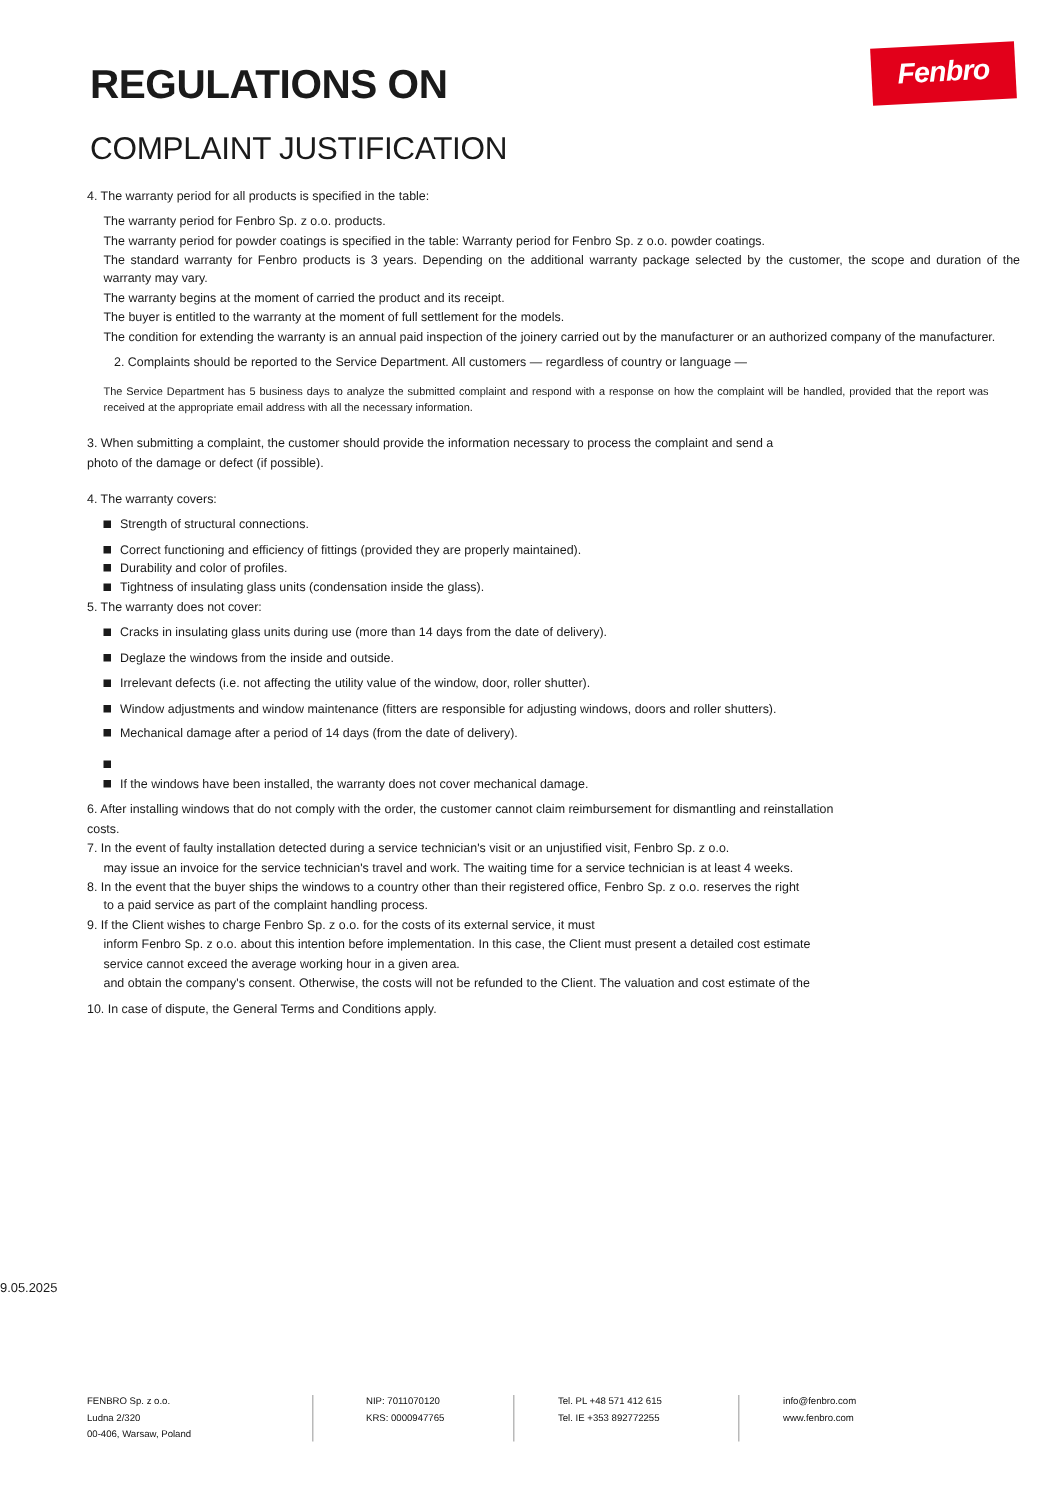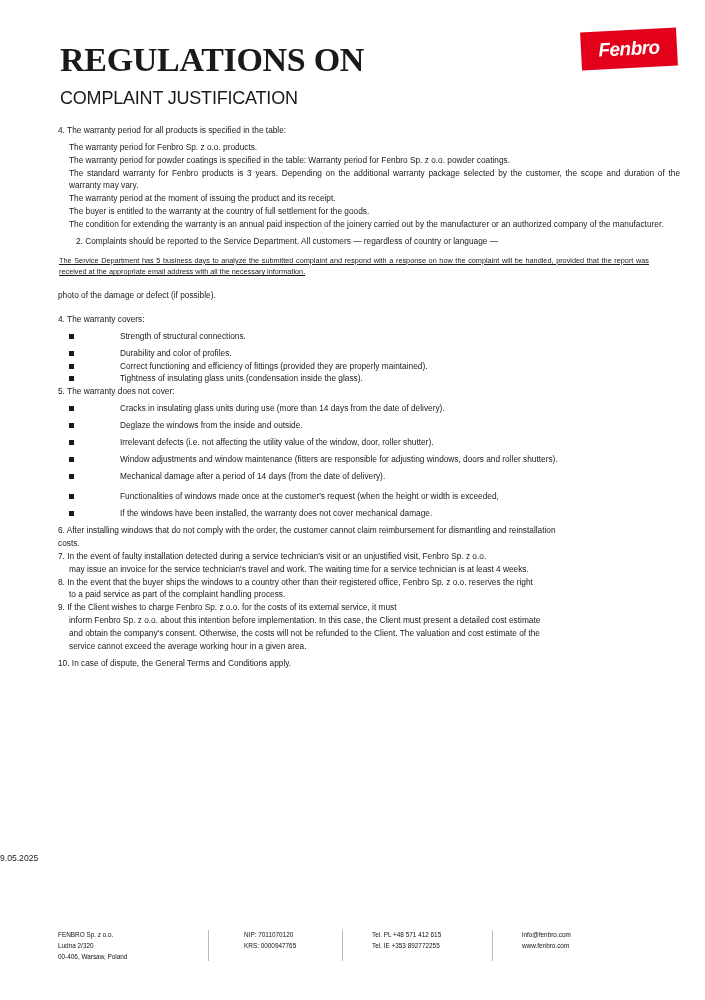--- a/index.html
+++ b/index.html
@@ -45,72 +45,71 @@
     font-size: 19px;
     font-style: italic;
     letter-spacing: -0.5px;
     font-family: "Liberation Sans", sans-serif;
   }
   h1.title {
     position: absolute;
     left: 60px;
     top: 41px;
     margin: 0;
-    font-size: 34px;
+    font-size: 27px;
     font-weight: bold;
     letter-spacing: -0.3px;
-    font-family: Liberation Serif, serif;
+    font-family: Liberation Sans, sans-serif;
   }
   h2.subtitle {
     position: absolute;
     left: 60px;
     top: 88px;
     margin: 0;
-    font-size: 18px;
+    font-size: 21px;
     font-weight: normal;
     letter-spacing: -0.2px;
     font-family: "Liberation Sans", sans-serif;
   }
   .content {
     position: absolute;
     left: 58px;
     top: 124px;
     width: 622px;
     font-size: 8.3px;
     line-height: 1.55;
   }
   .l0 { margin-left: 0px; }
   .l1 { margin-left: 11px; }
   .l2 { margin-left: 18px; }
   .just { text-align: justify; }
   p { margin: 0; }
   .gap { height: 7px; }
   .gap-sm { height: 4px; }
   .smallnote {
-    margin-left: 1px;
+    margin-left: 11px;
     width: 590px;
     font-size: 7.3px;
     line-height: 1.6;
     text-align: justify;
-    text-decoration: underline;
   }
   .bullet-row {
     display: flex;
     align-items: flex-start;
     margin-left: 11px;
   }
   .bullet-sq {
     flex: 0 0 auto;
     width: 5px;
     height: 5px;
     background: #1a1a1a;
     margin-top: 4px;
     margin-right: 6px;
   }
-  .bullet-txt { flex: 1 1 auto; margin-left: 40px; }
+  .bullet-txt { flex: 1 1 auto; }
   .cont-ind { margin-left: 26px; }
   .date {
     position: absolute;
     left: 0;
     top: 853px;
     width: 582px;
     font-size: 8.6px;
   }
   .footer {
     position: absolute;
@@ -155,54 +154,55 @@
   <h2 class="subtitle">COMPLAINT JUSTIFICATION</h2>
 
   <div class="content">
 
     <p class="l0">4. The warranty period for all products is specified in the table:</p>
 
     <div class="gap-sm"></div>
     <p class="l1">The warranty period for Fenbro Sp. z o.o. products.</p>
     <p class="l1 just">The warranty period for powder coatings is specified in the table: Warranty period for Fenbro Sp. z o.o. powder coatings.</p>
     <p class="l1 just">The standard warranty for Fenbro products is 3 years. Depending on the additional warranty package selected by the customer, the scope and duration of the warranty may vary.</p>
-    <p class="l1">The warranty period at the moment of issuing the product and its receipt.</p>
-    <p class="l1">The buyer is entitled to the warranty at the country of full settlement for the goods.</p>
+    <p class="l1">The warranty begins at the moment of carried the product and its receipt.</p>
+    <p class="l1">The buyer is entitled to the warranty at the moment of full settlement for the models.</p>
     <p class="l1 just">The condition for extending the warranty is an annual paid inspection of the joinery carried out by the manufacturer or an authorized company of the manufacturer.</p>
 
     <div class="gap-sm"></div>
     <p class="l2">2. Complaints should be reported to the Service Department. All customers — regardless of country or language —</p>
 
     <div class="gap"></div>
     <p class="smallnote">The Service Department has 5 business days to analyze the submitted complaint and respond with a response on how the complaint will be handled, provided that the report was received at the appropriate email address with all the necessary information.</p>
 
     <div class="gap"></div>
     <div class="gap-sm"></div>
+    <p class="l0">3. When submitting a complaint, the customer should provide the information necessary to process the complaint and send a</p>
     <p class="l0">photo of the damage or defect (if possible).</p>
 
     <div class="gap"></div>
     <div class="gap-sm"></div>
     <p class="l0">4. The warranty covers:</p>
 
     <div class="gap-sm"></div>
     <div class="bullet-row">
       <span class="bullet-sq"></span>
       <span class="bullet-txt">Strength of structural connections.</span>
     </div>
     <div class="gap-sm"></div>
     <div class="bullet-row">
       <span class="bullet-sq"></span>
+      <span class="bullet-txt">Correct functioning and efficiency of fittings (provided they are properly maintained).</span>
+    </div>
+    <div class="bullet-row">
+      <span class="bullet-sq"></span>
       <span class="bullet-txt">Durability and color of profiles.</span>
     </div>
     <div class="bullet-row">
       <span class="bullet-sq"></span>
-      <span class="bullet-txt">Correct functioning and efficiency of fittings (provided they are properly maintained).</span>
-    </div>
-    <div class="bullet-row">
-      <span class="bullet-sq"></span>
       <span class="bullet-txt">Tightness of insulating glass units (condensation inside the glass).</span>
     </div>
 
     <p class="l0">5. The warranty does not cover:</p>
 
     <div class="gap-sm"></div>
     <div class="bullet-row">
       <span class="bullet-sq"></span>
       <span class="bullet-txt">Cracks in insulating glass units during use (more than 14 days from the date of delivery).</span>
     </div>
@@ -224,43 +224,42 @@
     <div class="gap-sm"></div>
     <div class="bullet-row">
       <span class="bullet-sq"></span>
       <span class="bullet-txt">Mechanical damage after a period of 14 days (from the date of delivery).</span>
     </div>
     <div class="gap-sm"></div>
     <div class="gap-sm"></div>
     <div class="bullet-row">
       <span class="bullet-sq"></span>
       <span class="bullet-txt">
-        <span>Functionalities of windows made once at the customer's request (when the height or width is exceeded,</span>
       </span>
     </div>
     <div class="gap-sm"></div>
     <div class="bullet-row">
       <span class="bullet-sq"></span>
       <span class="bullet-txt">If the windows have been installed, the warranty does not cover mechanical damage.</span>
     </div>
 
     <div class="gap-sm"></div>
     <p class="l0">6. After installing windows that do not comply with the order, the customer cannot claim reimbursement for dismantling and reinstallation</p>
     <p class="l0">costs.</p>
 
     <p class="l0">7. In the event of faulty installation detected during a service technician's visit or an unjustified visit, Fenbro Sp. z o.o.</p>
     <p class="l1">may issue an invoice for the service technician's travel and work. The waiting time for a service technician is at least 4 weeks.</p>
 
     <p class="l0">8. In the event that the buyer ships the windows to a country other than their registered office, Fenbro Sp. z o.o. reserves the right</p>
     <p class="l1">to a paid service as part of the complaint handling process.</p>
 
     <p class="l0">9. If the Client wishes to charge Fenbro Sp. z o.o. for the costs of its external service, it must</p>
     <p class="l1">inform Fenbro Sp. z o.o. about this intention before implementation. In this case, the Client must present a detailed cost estimate</p>
+    <p class="l1">service cannot exceed the average working hour in a given area.</p>
     <p class="l1">and obtain the company's consent. Otherwise, the costs will not be refunded to the Client. The valuation and cost estimate of the</p>
-    <p class="l1">service cannot exceed the average working hour in a given area.</p>
 
     <div class="gap-sm"></div>
     <p class="l0">10. In case of dispute, the General Terms and Conditions apply.</p>
 
   </div>
 
   <div class="date">9.05.2025</div>
 
   <div class="footer">
     <div class="col fc1">

